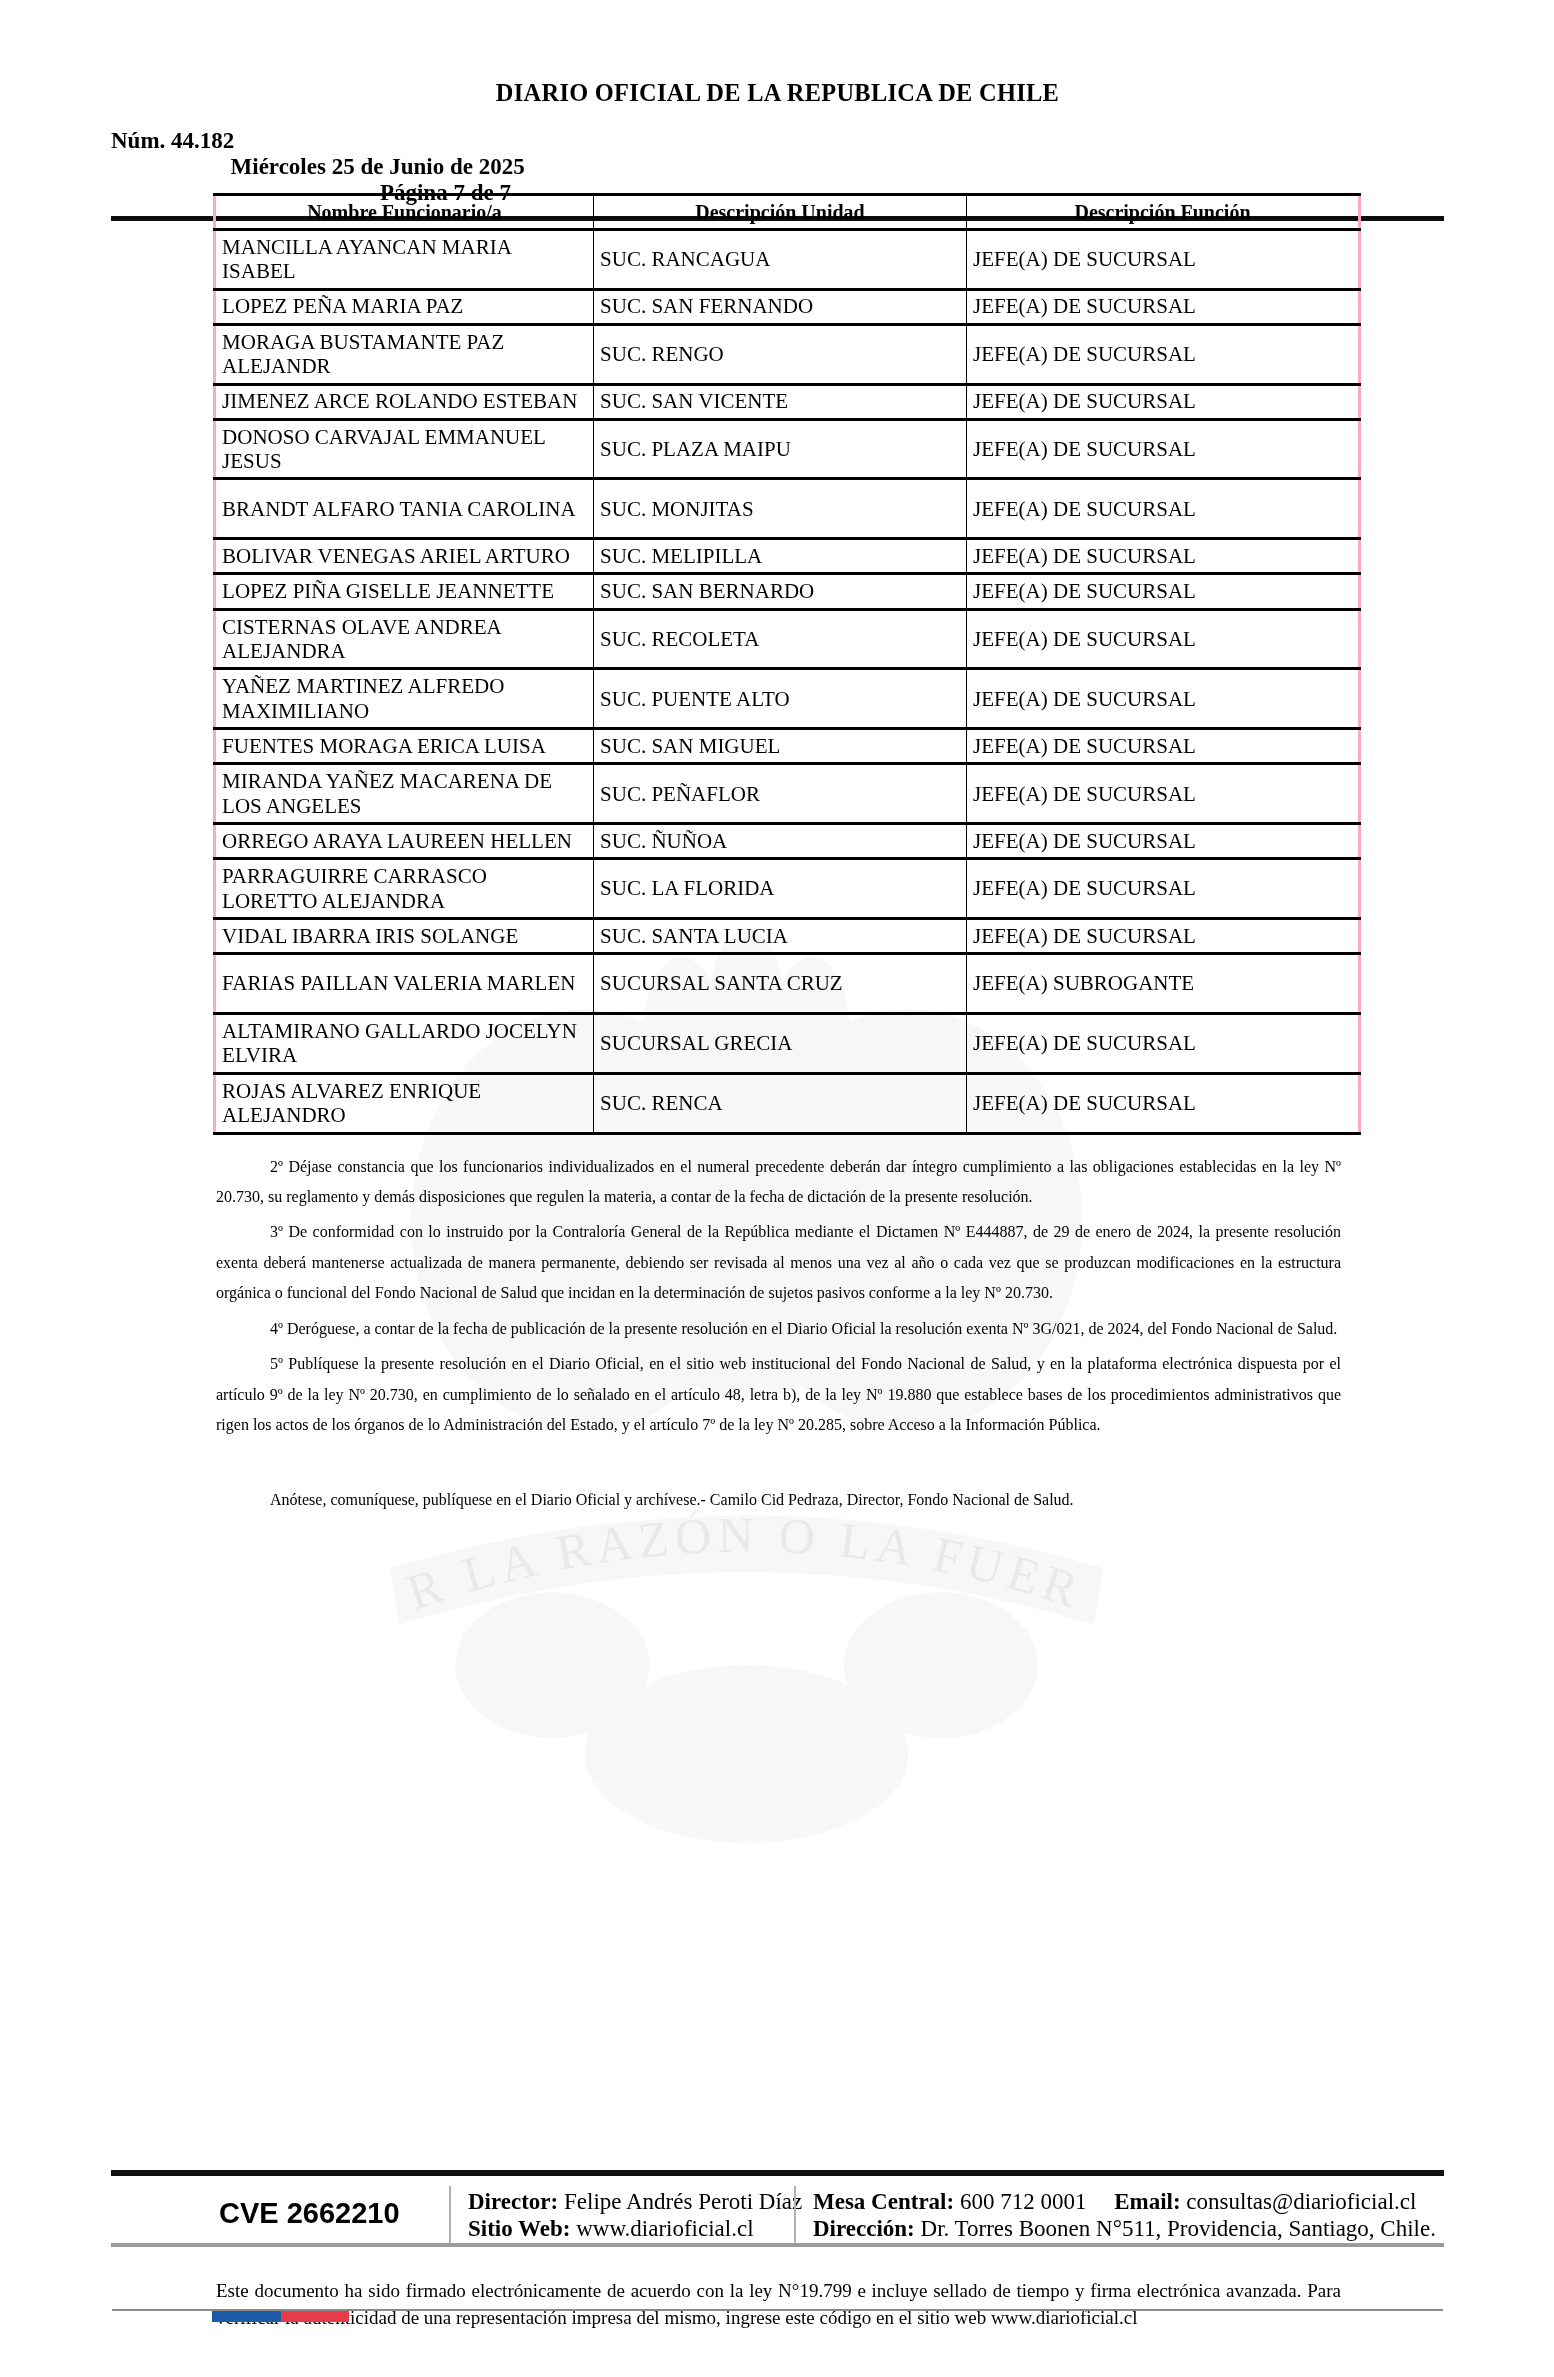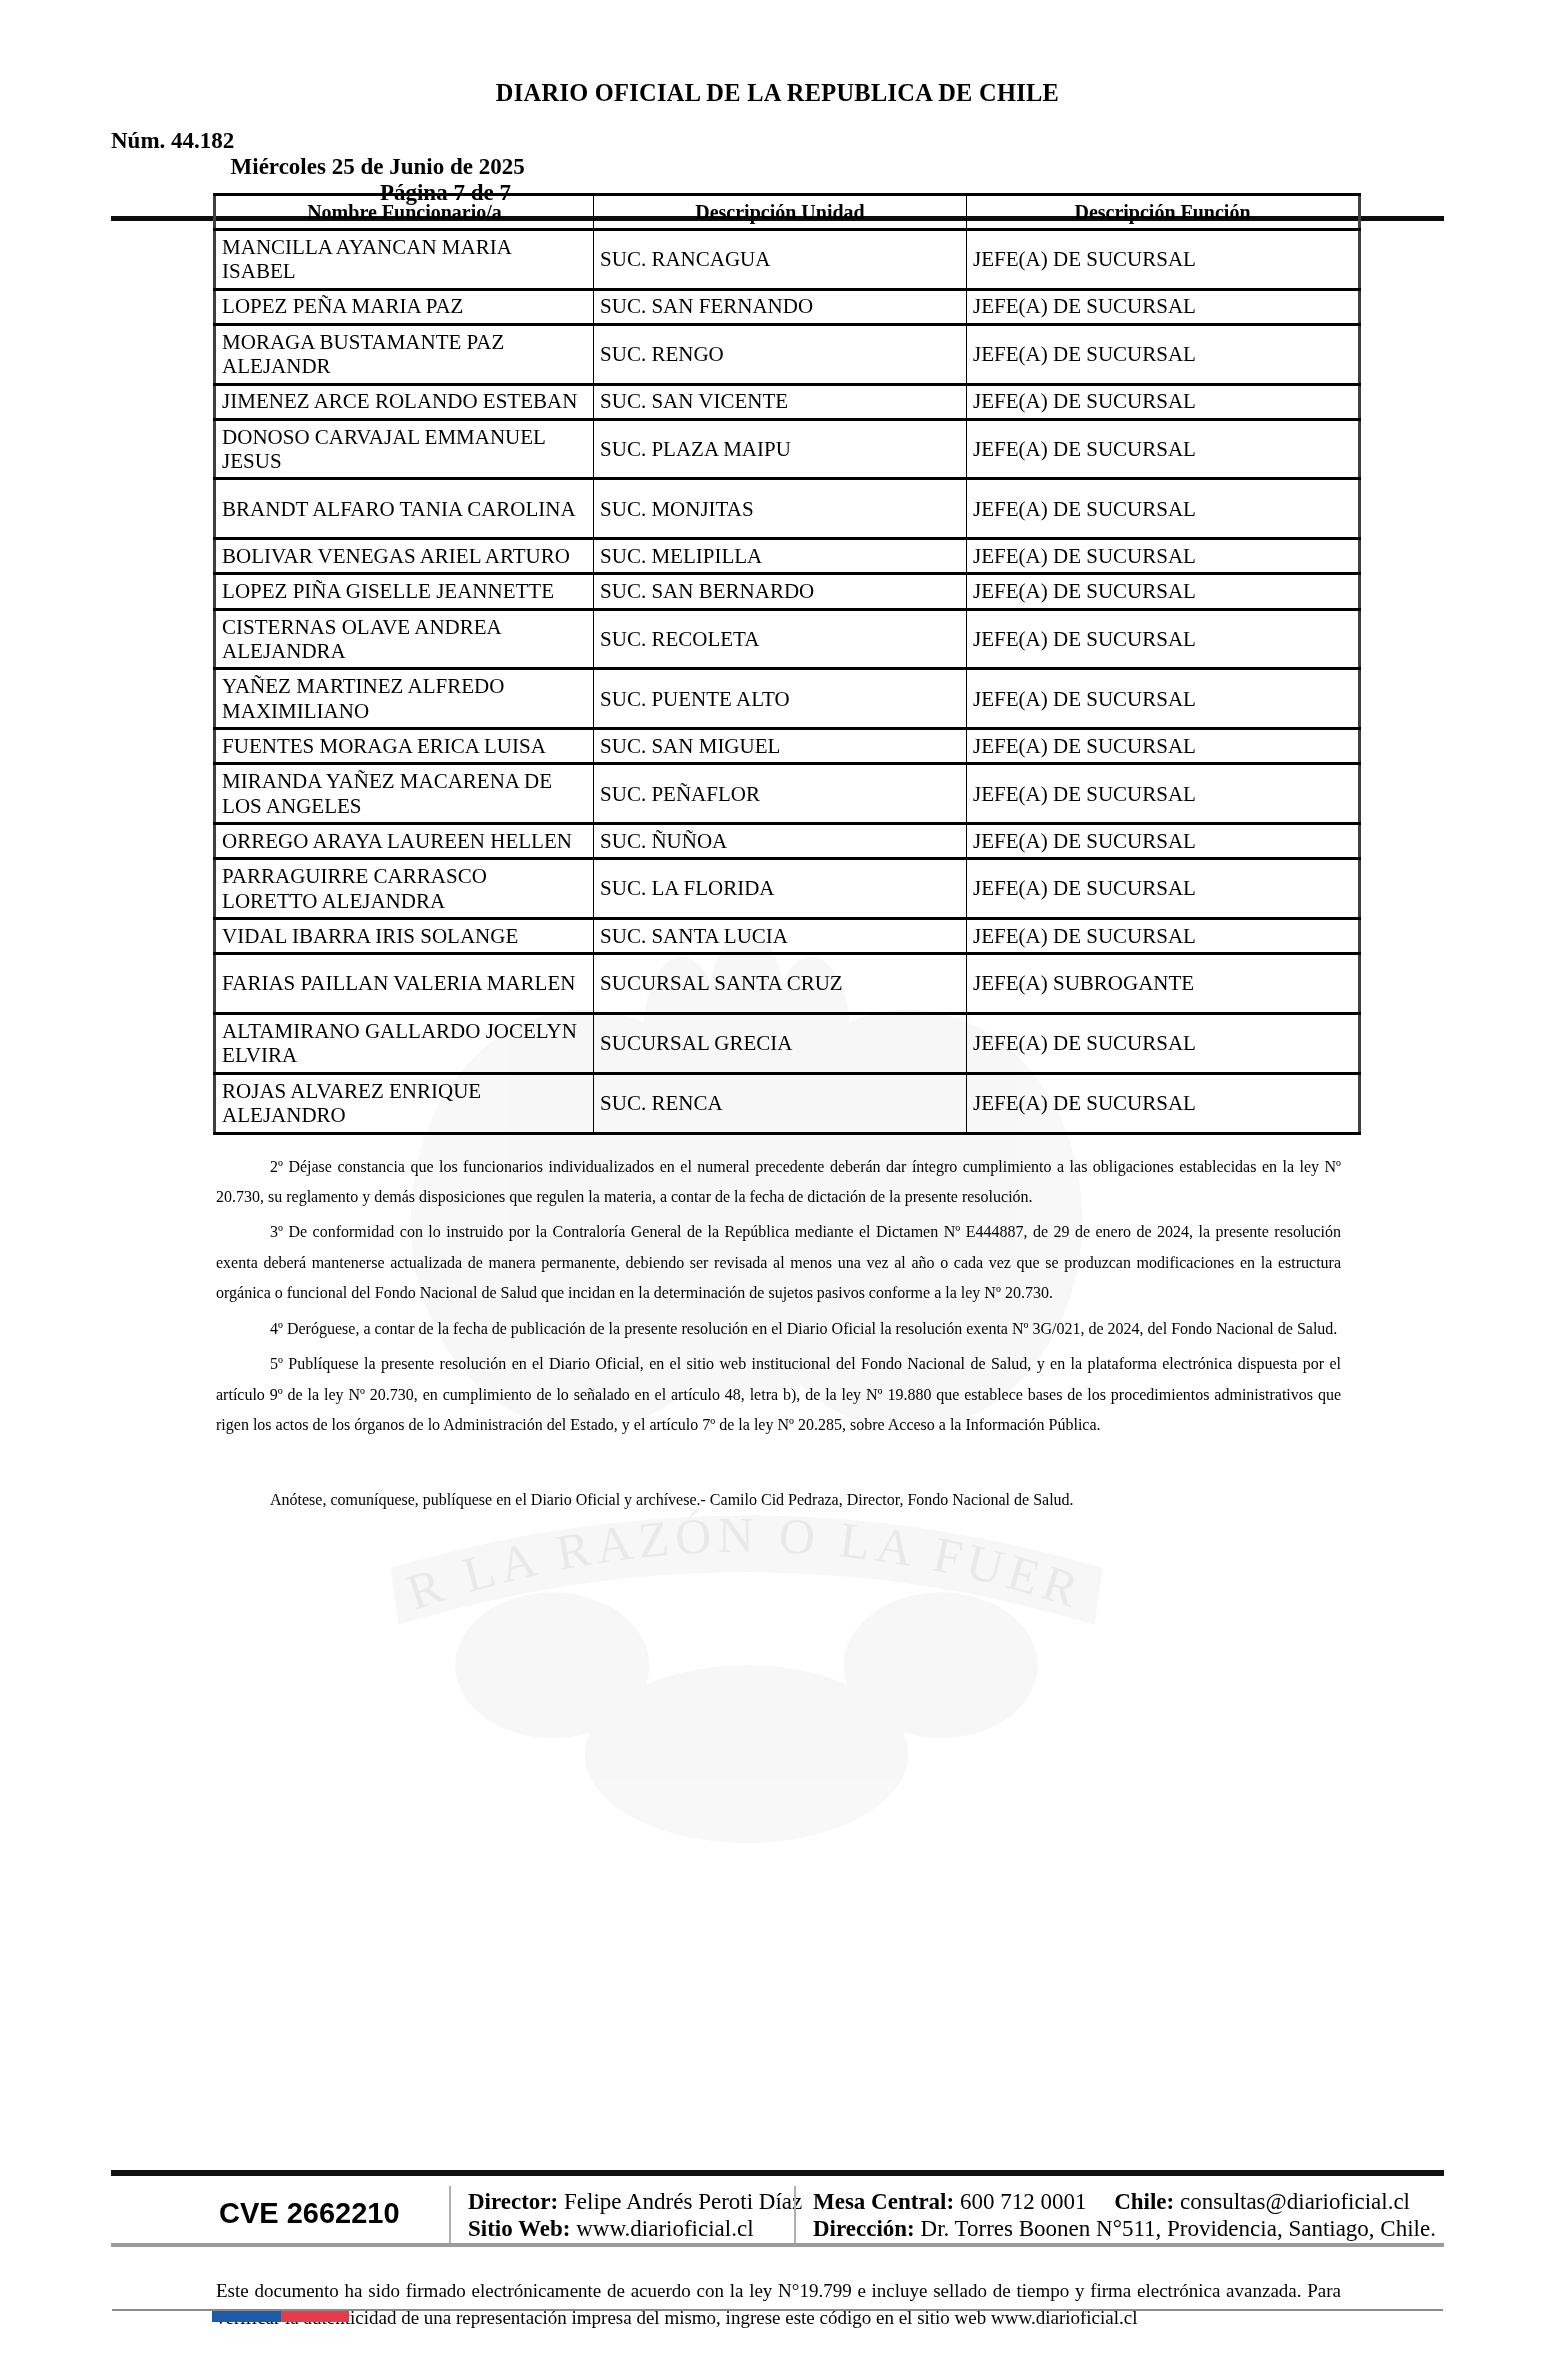--- a/index.html
+++ b/index.html
@@ -30,21 +30,21 @@
   .header-row .h-left{width:30%;text-align:left;}
   .header-row .h-center{width:40%;text-align:center;}
   .header-row .h-right{width:30%;text-align:right;}
   .header-rule{margin-top:9.8px;height:5.5px;background:#0d0d0d;}
 
   
   .doc{position:absolute;top:193px;left:0;width:1554px;}
   table.func-table{
     border-collapse:collapse;table-layout:fixed;
     margin-left:213px;width:1145px;
-    border:3px solid #404040;
+    border:3px solid #f9a8d4;
   }
   .func-table col.c1{width:379px;}
   .func-table col.c2{width:373px;}
   .func-table col.c3{width:393px;}
   .func-table th,.func-table td{
     border-left:1.8px solid #000;border-right:1.8px solid #000;
     border-top:3px solid #000;border-bottom:3px solid #000;
     padding:2.4px 6.1px;vertical-align:middle;
     font-size:21px;line-height:24.4px;
     overflow:hidden;
@@ -275,21 +275,21 @@
       <span>www.diarioficial.cl</span>
     </div>
   </div>
 
   <div class="f-div d2"></div>
 
   <div class="f-block b3">
     <div>
       <b>Mesa Central:</b>
       <span>600 712 0001</span>
-      <b class="gap-left">Chile:</b>
+      <b class="gap-left">Email:</b>
       <span>consultas@diarioficial.cl</span>
     </div>
     <div>
       <b>Dirección:</b>
       <span>Dr. Torres Boonen N°511, Providencia, Santiago, Chile.</span>
     </div>
   </div>
 
   <div class="f-line-gray"></div>
 

